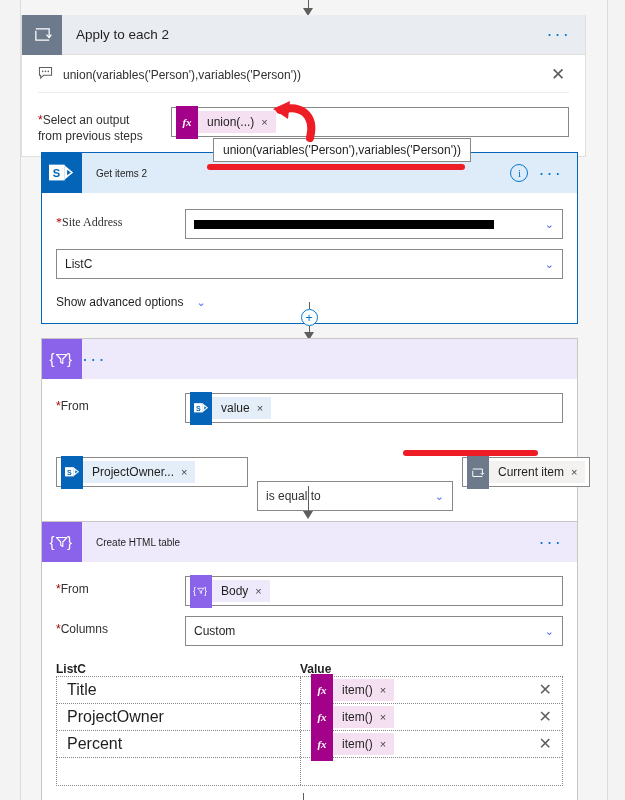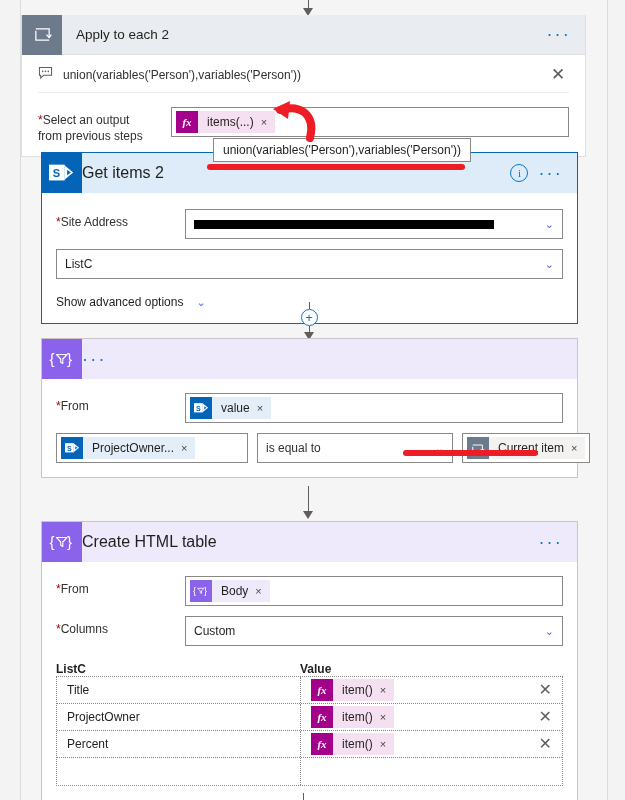--- a/index.html
+++ b/index.html
@@ -95,21 +95,21 @@
   .req { color: #a80000; }
   .field-input {
     flex: 1; min-height: 30px;
     border: 1px solid #8a8886; background: #fff;
     display: flex; align-items: center; padding: 2px 4px;
   }
 
   
   .token { display: inline-flex; align-items: center; height: 22px; }
   .token-badge {
-    width: 22px; height: 22px;
+    width: 22px; height: 33px;
     display: flex; align-items: center; justify-content: center;
     color: #fff; font-size: 11px; flex: 0 0 22px;
   }
   .token-body {
     display: flex; align-items: center; gap: 7px;
     height: 22px; padding: 0 8px 0 9px;
     font-size: 12px; color: #201f1e; white-space: nowrap;
   }
   .token-x { font-size: 11px; color: #484644; }
   .tok-fx .token-badge { background: #a4018b; font-style: italic; font-weight: bold; font-family: "Liberation Serif", serif; }
@@ -134,21 +134,21 @@
     position: absolute; width: 537px;
     background: #ffffff;
   }
   .ac-header {
     height: 40px; display: flex; align-items: center;
   }
   .ac-icon {
     width: 40px; height: 40px; flex: 0 0 40px;
     display: flex; align-items: center; justify-content: center;
   }
-  .ac-title { font-size: 16px; color: #201f1e; flex: 1; }
+  .ac-title { font-size: 10px; color: #201f1e; padding-left: 14px; flex: 1; }
   .info-icon {
     width: 18px; height: 18px; border-radius: 50%;
     border: 1.3px solid #0078d4; color: #0078d4;
     display: flex; align-items: center; justify-content: center;
     font-size: 11px; font-family: "Liberation Serif", serif;
     margin-right: 10px; flex: 0 0 18px;
   }
   .ac-body { padding: 6px 14px 14px 14px; }
 
   .sp-card { border: 1px solid #0364b8; }
@@ -179,36 +179,36 @@
 
   
   .cond-row { display: flex; align-items: center; gap: 9px; margin-top: 10px; }
   .cond-box {
     height: 30px; border: 1px solid #8a8886; background: #fff;
     display: flex; align-items: center; padding: 2px 4px;
   }
   .cond-left { width: 192px; flex: 0 0 192px; }
   .cond-mid {
     width: 196px; flex: 0 0 196px; justify-content: space-between;
-    padding: 0 8px; font-size: 12px;
+    padding: 0 8px; font-size: 12px; margin-top: 48px;
   }
   .cond-right { flex: 1; }
   .adv-link { margin-top: 14px; font-size: 12px; color: #201f1e; }
 
   
   .hv-head { display: flex; margin-top: 16px; font-size: 12px; font-weight: bold; color: #201f1e; }
   .hv-head .h-col { width: 244px; flex: 0 0 244px; }
   .hv-grid { border: 1px dotted #8a8886; }
   .hv-row { display: flex; align-items: center; height: 27px; border-bottom: 1px dotted #8a8886; }
   .hv-row:last-child { border-bottom: none; }
   .hv-h {
     width: 244px; flex: 0 0 244px; height: 100%;
     display: flex; align-items: center;
     border-right: 1px dotted #8a8886;
-    padding-left: 10px; font-size: 12px; color: #201f1e;
+    padding-left: 10px; font-size: 16px; color: #201f1e;
   }
   .hv-v { flex: 1; height: 100%; display: flex; align-items: center; padding-left: 10px; }
   .row-del {
     position: absolute; right: 10px;
     color: #605e5c; font-size: 16px; font-weight: 300; line-height: 1;
   }
   .hv-rowwrap { position: relative; }
 
   
   .redbar {
@@ -259,21 +259,21 @@
 
       <div class="field-row">
         <div class="field-label">
           <span class="req">*</span><span>Select an output</span><br>
           <span>from previous steps</span>
         </div>
         <div class="field-input">
           <span class="token tok-fx">
             <span class="token-badge">fx</span>
             <span class="token-body">
-              <span>items(...)</span>
+              <span>union(...)</span>
               <span class="token-x">×</span>
             </span>
           </span>
         </div>
       </div>
     </div>
   </div>
 
   <div class="tooltip">union(variables('Person'),variables('Person'))</div>
 
@@ -287,21 +287,21 @@
           <path d="M19.5 6.5 L23.5 9.5 L19.5 12.5 Z" fill="#0364b8"></path>
         </svg>
       </div>
       <div class="ac-title">Get items 2</div>
       <div class="info-icon">i</div>
       <div class="ellipsis-btn">···</div>
     </div>
     <div class="ac-body">
 
       <div class="field-row" style="margin-top:10px;">
-        <div class="field-label" style="width:129px; flex:0 0 129px;">
+        <div class="field-label" style="width:129px; flex:0 0 129px;font-family:Liberation Serif, serif;">
           <span class="req">*</span><span>Site Address</span>
         </div>
         <div class="sel-input">
           <span class="sel-value"><span class="redacted"></span></span>
           <span class="chev">⌄</span>
         </div>
       </div>
 
       <div class="field-row" style="margin-top:10px;">
         <div class="sel-input">

